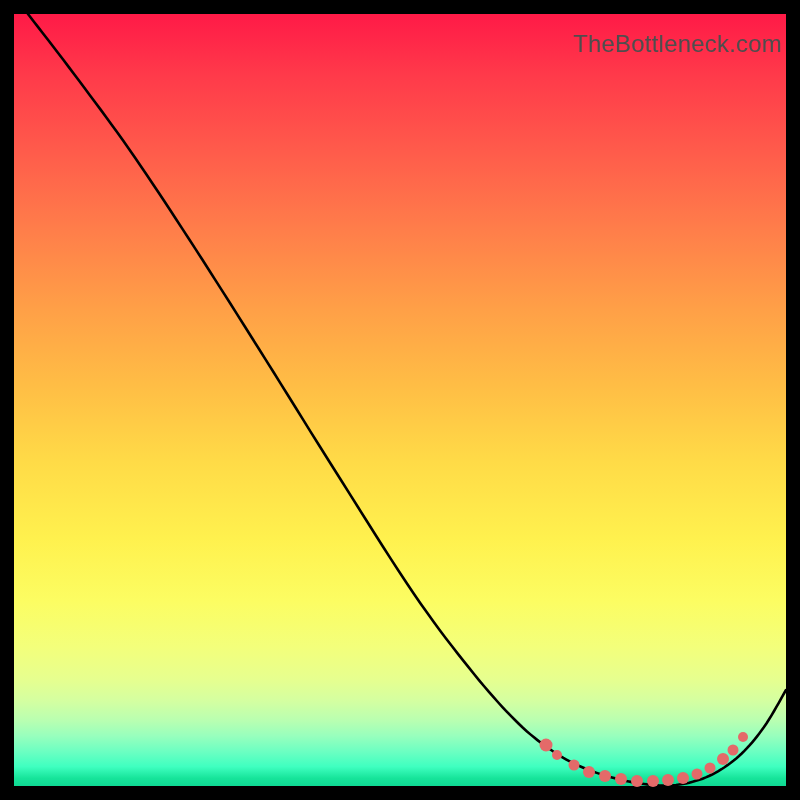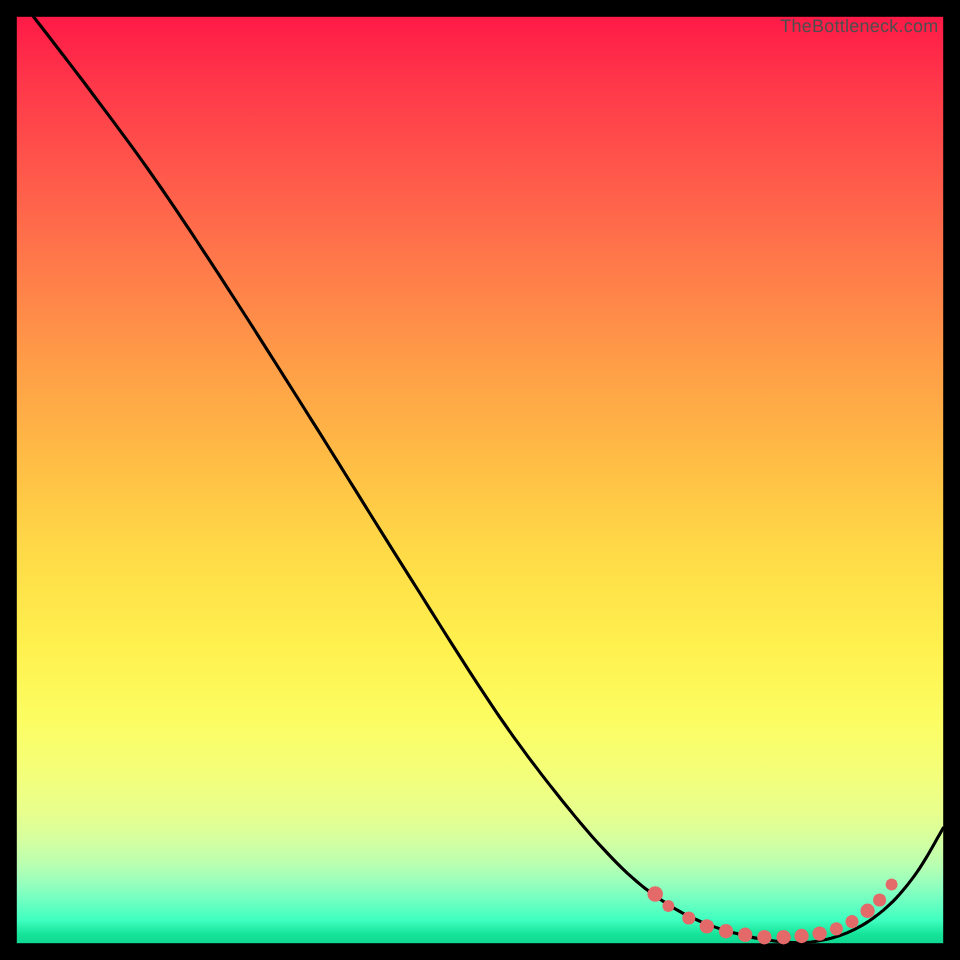--- a/index.html
+++ b/index.html
@@ -33,24 +33,24 @@
       #b9ffb1 91.5%,
       #98ffbd 93.5%,
       #6dffc2 95.5%,
       #3fffc0 97.5%,
       #16e49a 99%,
       #0fd893 100%
     );
   }
   .watermark {
     position: absolute;
-    top: 0px;
+    top: 16px;
     right: 4px;
     color: #4e4e4e;
-    font-size: 15px;
+    font-size: 24px;
     font-weight: 500;
     letter-spacing: 0.2px;
   }
   svg.curve {
     position: absolute;
     left: 0;
     top: 0;
     width: 772px;
     height: 772px;
     overflow: visible;

